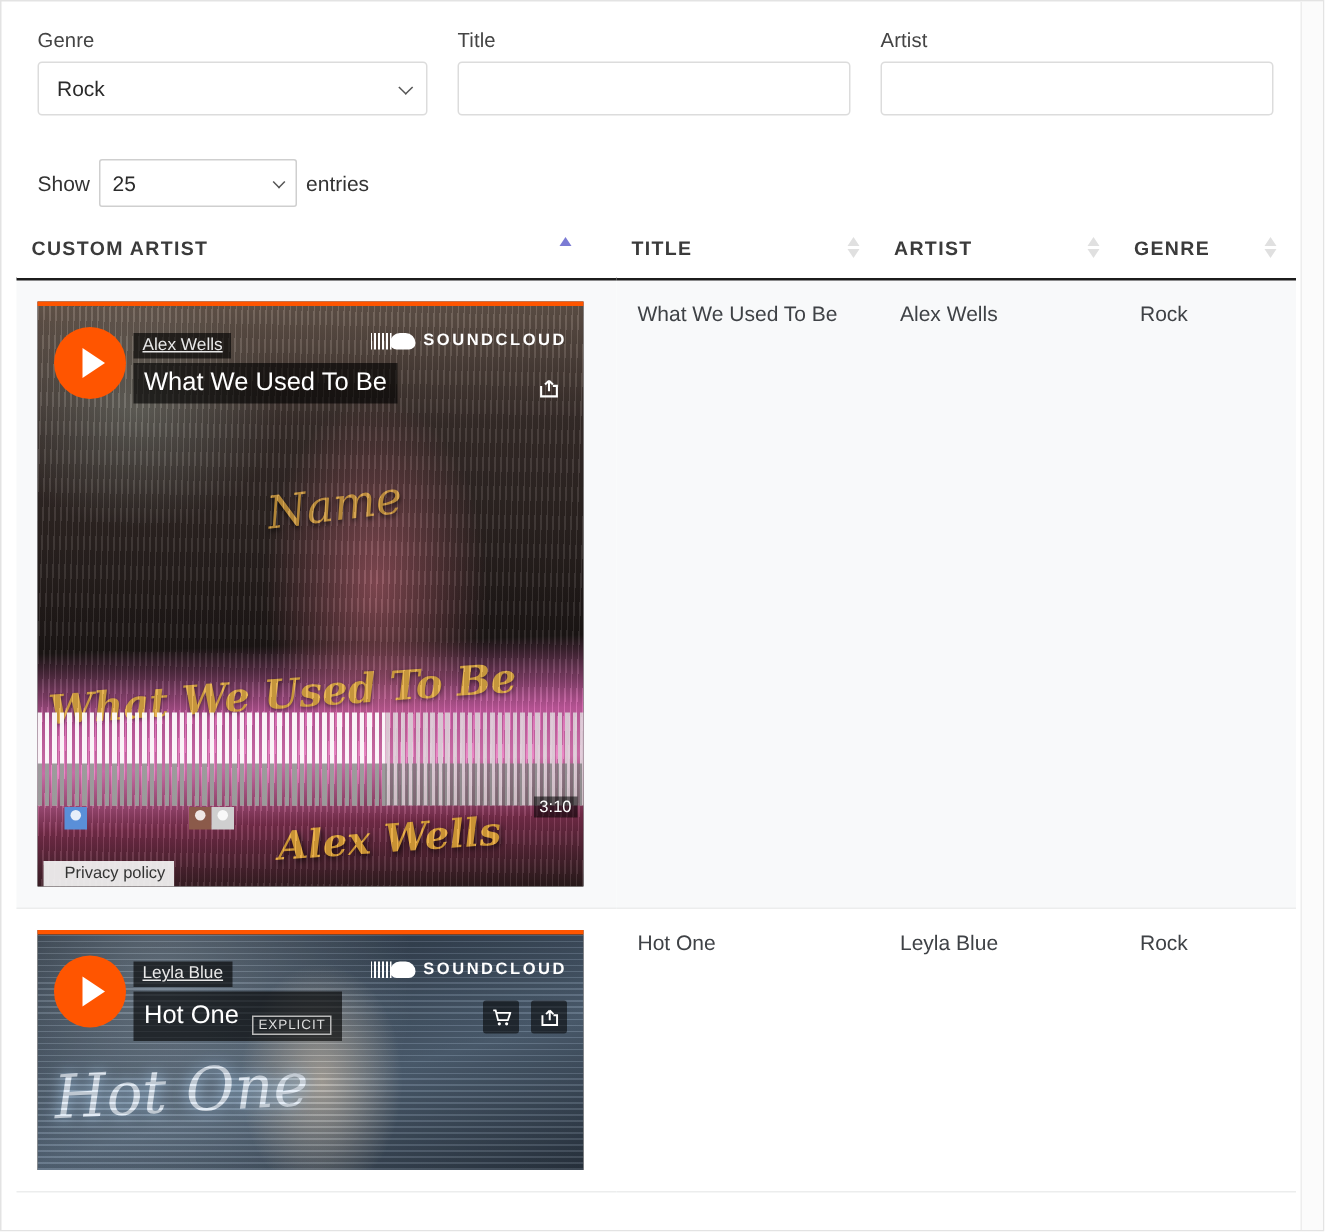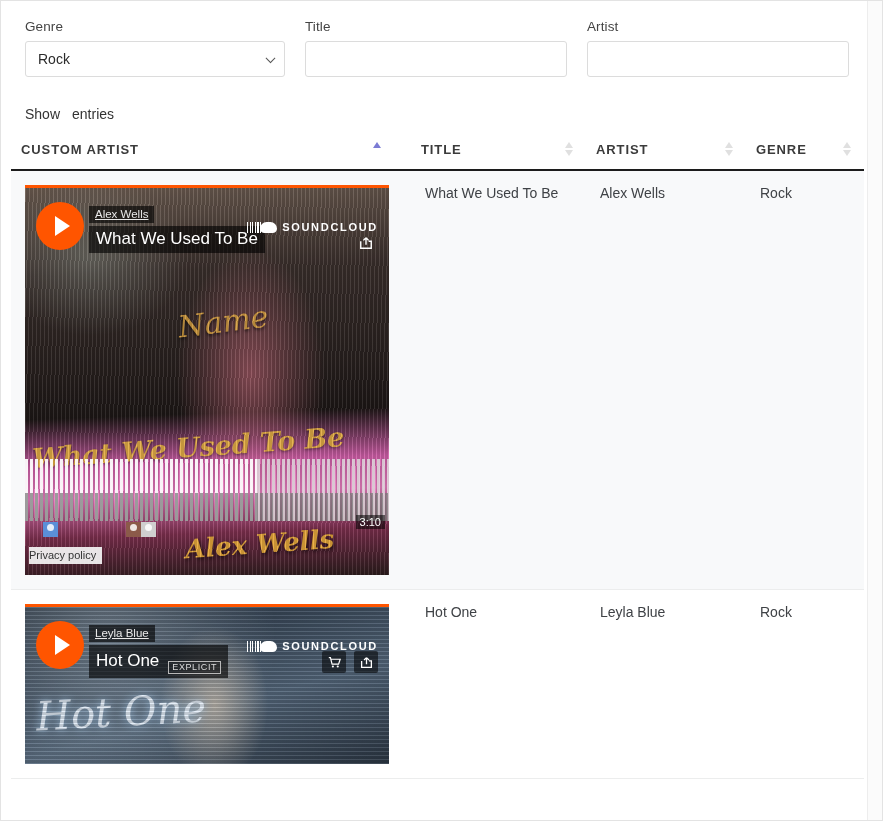--- a/index.html
+++ b/index.html
@@ -283,21 +283,21 @@
     letter-spacing: .6px;
     color: #dcdcdc;
     border: 1px solid #b9b9b9;
     padding: 1px 3px;
     line-height: 1;
     margin-top: 13px;
   }
 
   .sc-logo {
     position: absolute;
-    right: 11px; top: 33px;
+    right: 11px; top: 17px;
     display: flex;
     align-items: center;
     gap: 5px;
   }
   .sc-logo .cloud {
     position: relative;
     width: 30px; height: 12px;
   }
   .sc-logo .bars {
     position: absolute; left: 0; top: 1px;
@@ -381,25 +381,25 @@
   .av::after {
     content: "";
     position: absolute;
     left: 4px; top: 2px;
     width: 7px; height: 7px;
     border-radius: 50%;
     background: rgba(255,255,255,.85);
   }
   .sc-privacy {
     position: absolute;
-    left: 4px; bottom: 11px;
+    left: 4px; bottom: 0;
     background: rgba(245,245,245,.92);
     color: #333;
     font-size: 11px;
-    padding: 2px 6px 3px 0;
+    padding: 2px 6px 3px 14px;
     cursor: pointer;
   }
 
   
   .vscroll {
     position: absolute;
     top: 0; right: 0;
     width: 15px; height: 821px;
     background: #fbfbfb;
     border-left: 1px solid #ededed;
@@ -431,20 +431,26 @@
     <div class="field artist">
       <span class="field-label">Artist</span>
       <input class="ctrl" type="text" value="" style="">
     </div>
   </div>
 
 
   
   <div class="length-menu">
     <span class="lm-label">Show</span>
+    <div class="select-wrap small">
+      <select class="ctrl small">
+        <option>25</option>
+      </select>
+      <span class="chev"></span>
+    </div>
     <span class="lm-after">entries</span>
   </div>
 
   
   <div class="table-wrap">
     <table class="dt">
       <thead>
         <tr>
           <th class="c-content">
             <span>CUSTOM ARTIST</span>

